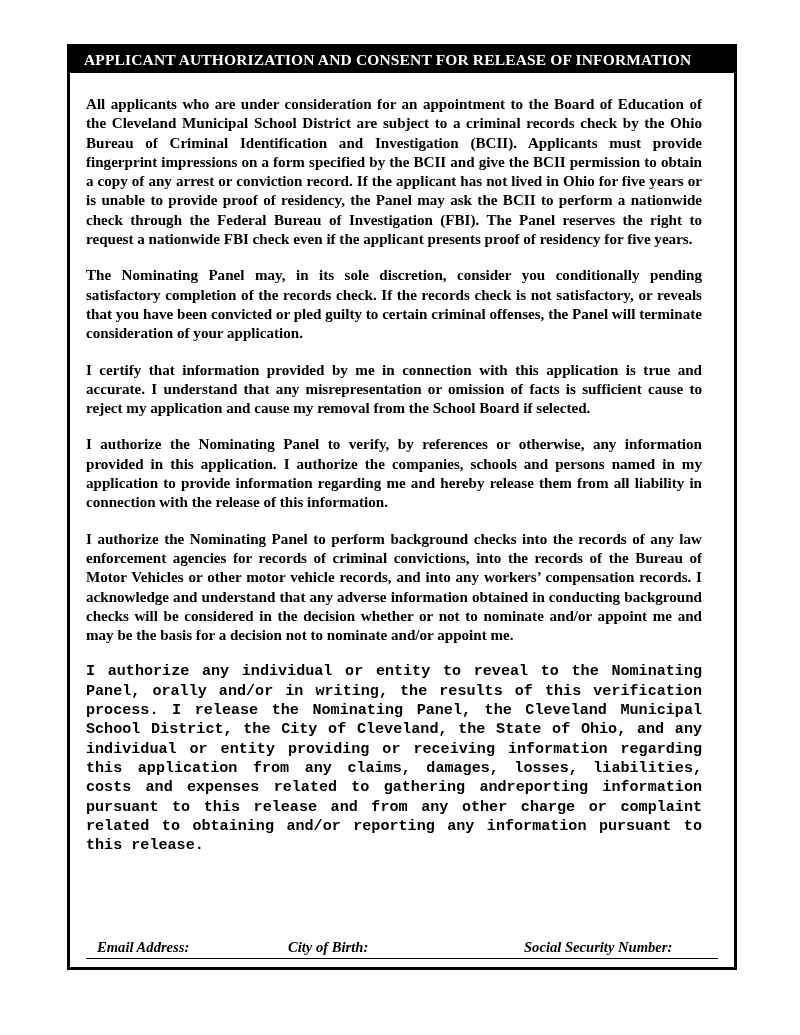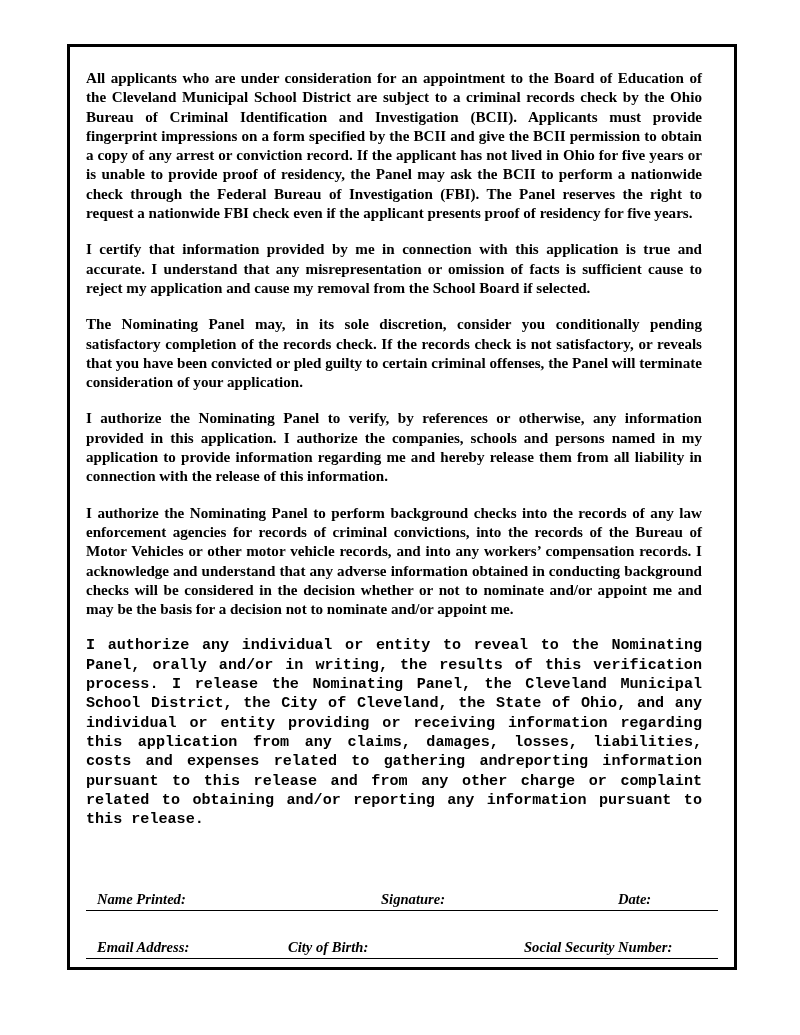--- a/index.html
+++ b/index.html
@@ -103,37 +103,33 @@
   .sig-dob               { left: 202px; }
   .sig-ssn               { left: 391px; margin-left: 47px; }
 </style>
 </head>
 <body>
 
 <div id="page">
 
   <div id="form-box">
 
+    <div id="title-bar">APPLICANT AUTHORIZATION AND CONSENT FOR RELEASE OF INFORMATION</div>
 
     <div id="body-area">
       <p class="para">All applicants who are under consideration for an appointment to the Board of Education of the Cleveland Municipal School District are subject to a criminal records check by the Ohio Bureau of Criminal Identification and Investigation (BCII). Applicants must provide fingerprint impressions on a form specified by the BCII and give the BCII permission to obtain a copy of any arrest or conviction record. If the applicant has not lived in Ohio for five years or is unable to provide proof of residency, the Panel may ask the BCII to perform a nationwide check through the Federal Bureau of Investigation (FBI). The Panel reserves the right to request a nationwide FBI check even if the applicant presents proof of residency for five years.</p>
+      <p class="para">The Nominating Panel may, in its sole discretion, consider you conditionally pending satisfactory completion of the records check.  If the records check is not satisfactory, or reveals that you have been convicted or pled guilty to certain criminal offenses, the Panel will terminate consideration of your application.</p>
       <p class="para">I certify that information provided by me in connection with this application is true and accurate.  I understand that any misrepresentation or omission of facts is sufficient cause to reject my application and cause my removal from the School Board if selected.</p>
-      <p class="para">The Nominating Panel may, in its sole discretion, consider you conditionally pending satisfactory completion of the records check.  If the records check is not satisfactory, or reveals that you have been convicted or pled guilty to certain criminal offenses, the Panel will terminate consideration of your application.</p>
       <p class="para">I authorize the Nominating Panel to verify, by references or otherwise, any information provided in this application.  I authorize the companies, schools and persons named in my application to provide information regarding me and hereby release them from all liability in connection with the release of this information.</p>
       <p class="para">I authorize the Nominating Panel to perform background checks into the records of any law enforcement agencies for records of criminal convictions, into the records of the Bureau of Motor Vehicles or other motor vehicle records, and into any workers’ compensation records.  I acknowledge and understand that any adverse information obtained in conducting background checks will be considered in the decision whether or not to nominate and/or appoint me and may be the basis for a decision not to nominate and/or appoint me.</p>
       <p class="para">I authorize any individual or entity to reveal to the Nominating Panel, orally and/or in writing, the results of this verification process.  I release the Nominating Panel, the Cleveland Municipal School District, the City of Cleveland, the State of Ohio, and any individual or entity  providing or receiving information regarding this application from any claims, damages, losses, liabilities, costs and expenses related to gathering andreporting information pursuant to this release and from any other charge or complaint related to obtaining and/or reporting any information pursuant to this release.</p>
     </div>
 
     <div id="sig-area">
 
-      <div class="sig-row">
-        <span class="sig-label sig-name-printed">Name Printed:</span>
-        <span class="sig-label sig-signature">Signature:</span>
-        <span class="sig-label sig-date">Date:</span>
-      </div>
 
       <div class="sig-row">
         <span class="sig-label sig-email">Email Address:</span>
         <span class="sig-label sig-dob">City of Birth:</span>
         <span class="sig-label sig-ssn">Social Security Number:</span>
       </div>
 
     </div>
 
   </div>

